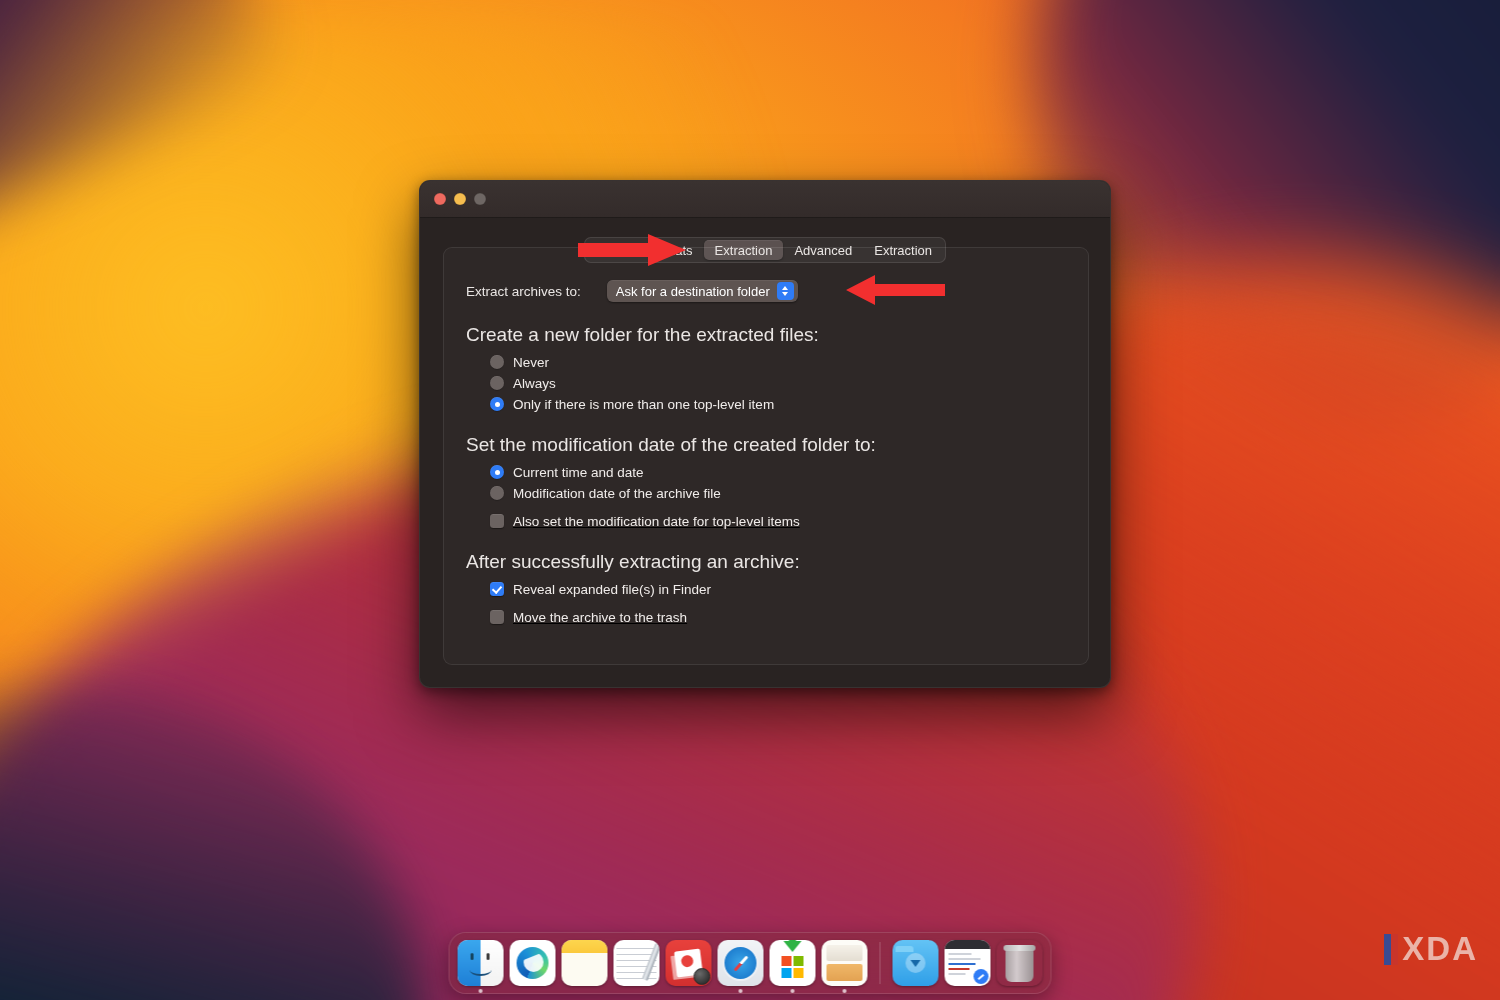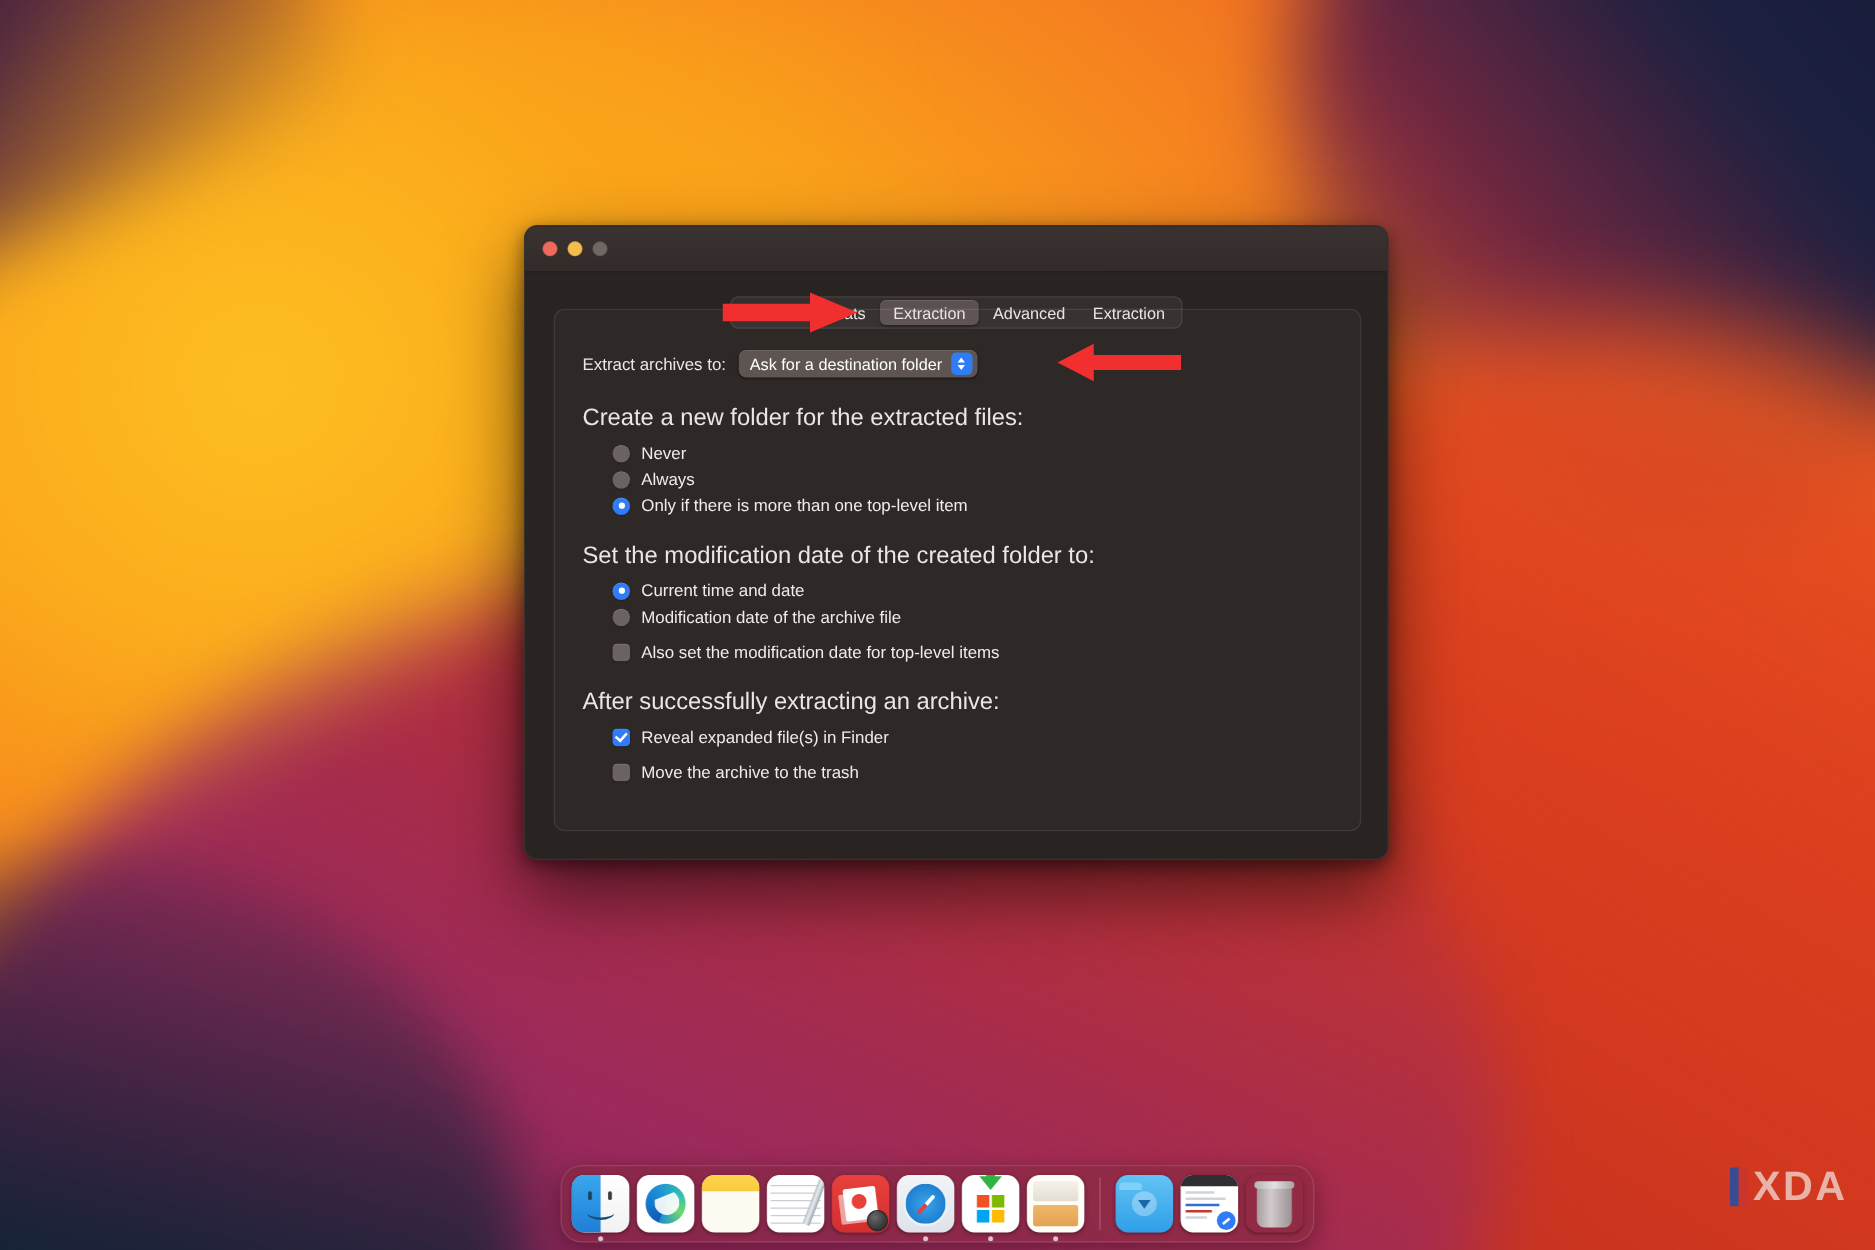--- a/index.html
+++ b/index.html
@@ -131,21 +131,21 @@
   #content-box {
     position:absolute; left:23px; top:66px;
     width:646px; height:418px;
     background:rgba(255,255,255,.022);
     border:1px solid rgba(255,255,255,.085);
     border-radius:9px;
   }
 
   #inner { padding:32px 0 0 22px; }
 
-  .row-dest { display:flex; align-items:center; gap:10px; }
+  .row-dest { display:flex; align-items:center; gap:26px; }
   .label-strong { font-size:13.5px; color:#eae6e4; }
 
   
   #dest-popup {
     display:inline-flex; align-items:center;
     height:22px;
     background:#5e5451;
     border-radius:6px;
     box-shadow:0 1px 2px rgba(0,0,0,.4), inset 0 .5px 0 rgba(255,255,255,.13);
     padding-left:9px; padding-right:4px;
@@ -161,21 +161,21 @@
     gap:2px;
     flex:0 0 auto;
   }
   .chev { width:0;height:0;border-left:3.5px solid transparent;border-right:3.5px solid transparent; }
   .chev.up { border-bottom:4px solid #fff; }
   .chev.dn { border-top:4px solid #fff; }
 
   
   .group { margin-top:22px; }
   .group-title { font-size:19px; color:#eae6e4; margin-bottom:9px; }
-  .opt { display:flex; align-items:center; gap:9px; margin:0 0 6px 24px; cursor:default; }
+  .opt { display:flex; gap:9px; margin:0 0 6px 24px; cursor:default; }
   .opt .txt { font-size:13.5px; color:#f0ecea; }
 
   .radio {
     width:14px; height:14px; border-radius:50%;
     background:#6b6361;
     box-shadow:inset 0 .5px 0 rgba(255,255,255,.16), 0 .5px 1px rgba(0,0,0,.4);
     flex:0 0 auto;
     position:relative;
   }
   .radio.on { background:#2f7cf6; }
@@ -192,21 +192,21 @@
     flex:0 0 auto;
     position:relative;
   }
   .check.on { background:#2f7cf6; }
   .check.on::after {
     content:""; position:absolute;
     left:4.4px; top:1.6px; width:3.6px; height:7.2px;
     border:solid #fff; border-width:0 2px 2px 0;
     transform:rotate(42deg);
   }
-  .gap-top { margin-top:13px; }
+  .gap-top { margin-top:13px;text-decoration:underline; }
 
   
   .arrow { position:absolute; z-index:40; pointer-events:none; }
   #arrow-tabs { left:578px; top:232px; width:110px; height:36px; }
   #arrow-dropdown { left:845px; top:274px; width:100px; height:32px; }
 
   
   #dock {
     position:absolute; left:50%; transform:translateX(-50%);
     bottom:6px;

